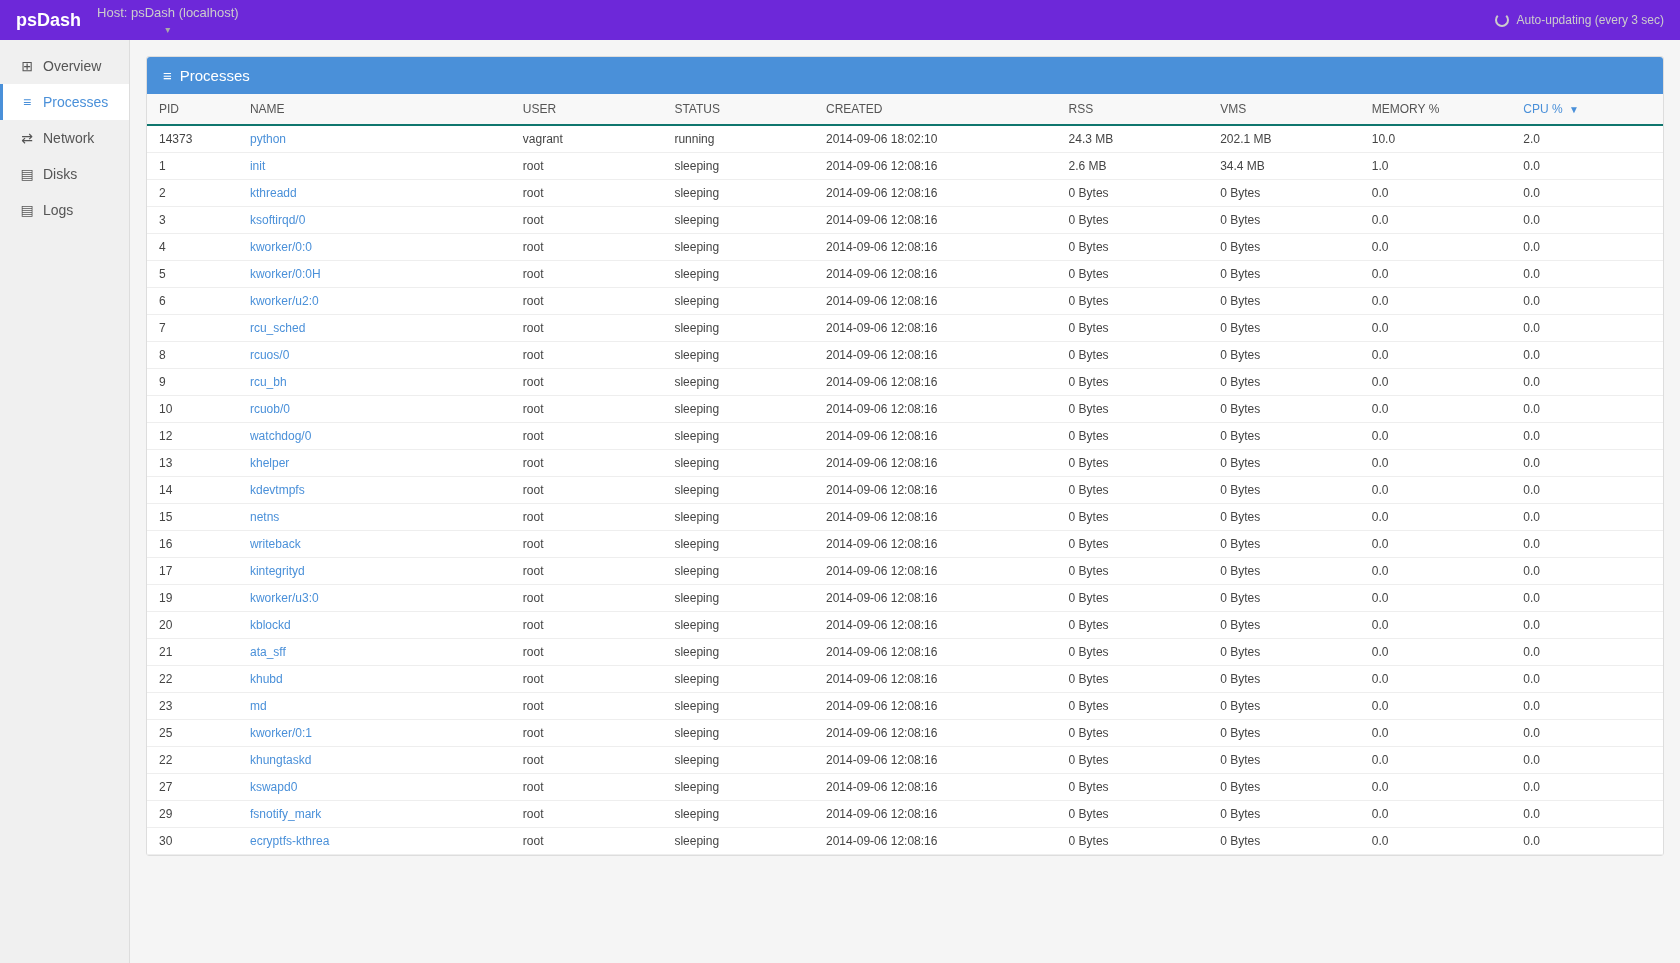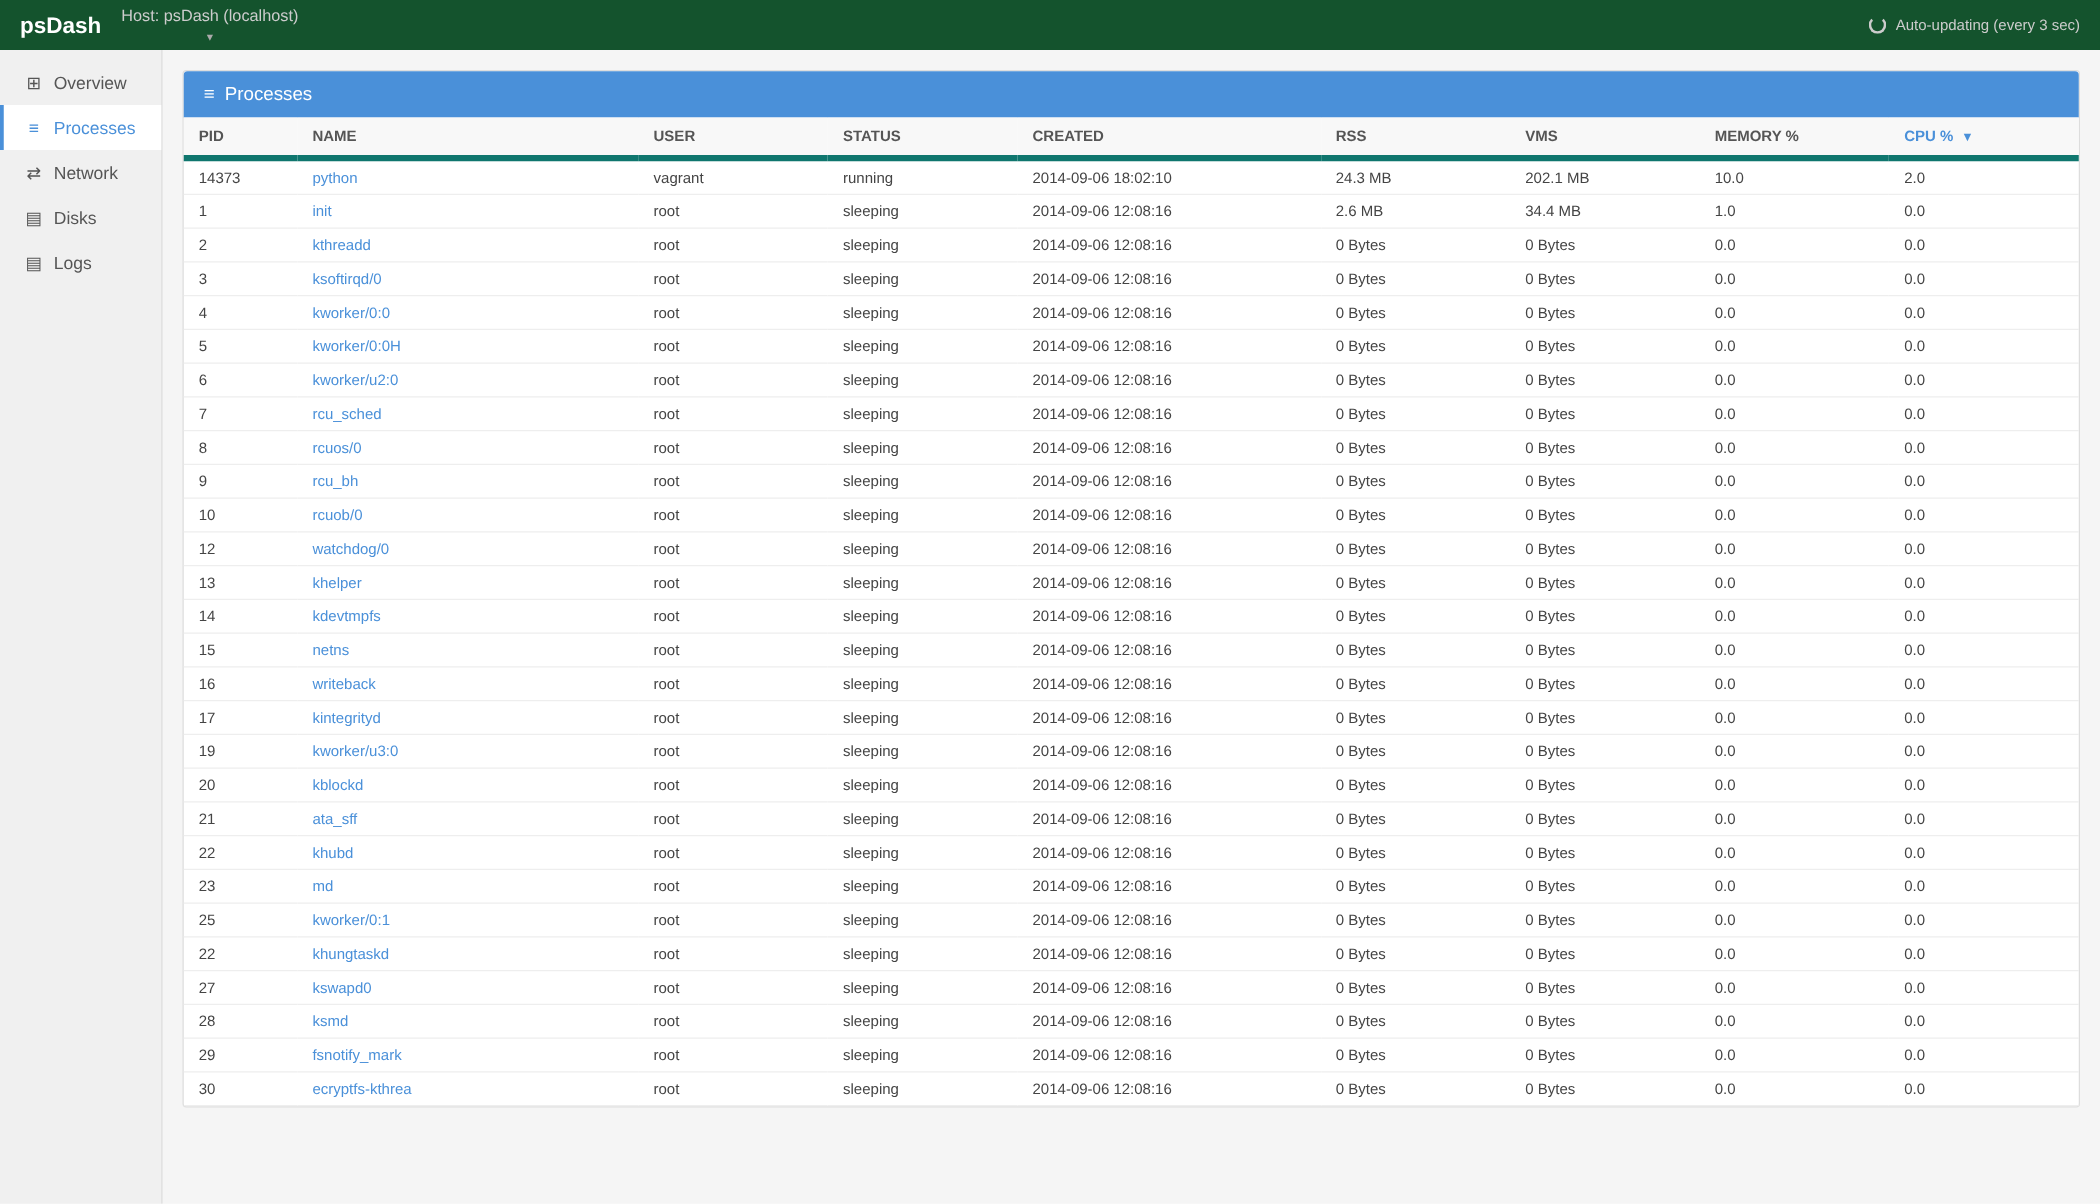--- a/index.html
+++ b/index.html
@@ -1,20 +1,20 @@
 <!DOCTYPE html>
 <html><head>
   <meta charset="utf-8">
   <style>
     * { box-sizing: border-box; margin: 0; padding: 0; }
     body { font-family: 'Helvetica Neue', Arial, sans-serif; font-size: 13px; background: #f5f5f5; color: #333; }
 
     
     .navbar {
-      background: #14532d;
+      background: #6d28d9;
       color: #fff;
       height: 40px;
       display: flex;
       align-items: center;
       padding: 0 16px;
       justify-content: space-between;
     }
     .navbar-brand {
       font-size: 18px;
       font-weight: bold;
@@ -112,24 +112,24 @@
       border-collapse: collapse;
     }
     .proc-table thead tr {
       background: #f8f8f8;
       border-bottom: 2px solid #ddd;
     }
     .proc-table thead th {
       padding: 8px 12px;
       text-align: left;
       font-size: 12px;
-      font-weight: 700;
+      font-weight: 400;
       color: #555;
       white-space: nowrap;
-      border-bottom: 5px solid #0f766e;
+      border-bottom: 2px solid #0f766e;
     }
     .proc-table thead th.sortable {
       cursor: pointer;
       color: #4a90d9;
     }
     .proc-table thead th .sort-icon {
       font-size: 10px;
       margin-left: 3px;
     }
     .proc-table tbody tr {
@@ -499,31 +499,20 @@
               <td class="name-cell"><a href="#">kswapd0</a></td>
               <td>root</td>
               <td>sleeping</td>
               <td>2014-09-06 12:08:16</td>
               <td>0 Bytes</td>
               <td>0 Bytes</td>
               <td>0.0</td>
               <td>0.0</td>
             </tr>
             <tr>
-              <td>28</td>
-              <td class="name-cell"><a href="#">ksmd</a></td>
-              <td>root</td>
-              <td>sleeping</td>
-              <td>2014-09-06 12:08:16</td>
-              <td>0 Bytes</td>
-              <td>0 Bytes</td>
-              <td>0.0</td>
-              <td>0.0</td>
-            </tr>
-            <tr>
               <td>29</td>
               <td class="name-cell"><a href="#">fsnotify_mark</a></td>
               <td>root</td>
               <td>sleeping</td>
               <td>2014-09-06 12:08:16</td>
               <td>0 Bytes</td>
               <td>0 Bytes</td>
               <td>0.0</td>
               <td>0.0</td>
             </tr>

